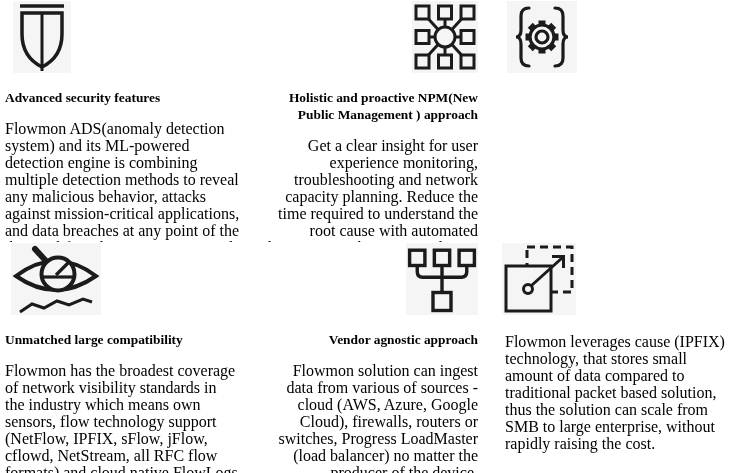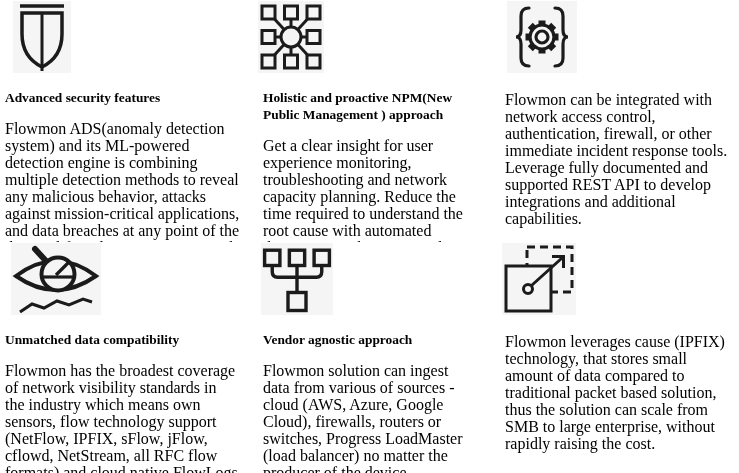--- a/index.html
+++ b/index.html
@@ -13,21 +13,21 @@
   }
   .grid {
     display: grid;
     grid-template-columns: 258px 242px 239px;
     grid-template-rows: 242px 231px;
     width: 739px;
     height: 436px;
   }
   .cell { overflow: hidden; }
   .cell.c1 { padding: 0 18px 0 5px; }
-  .cell.c2 { padding: 0 22px 0 5px; }
+  .cell.c2 { padding: 0 22px 0 5px; text-align: right; }
   .cell.c3 { padding: 0 4px  0 5px; }
   .iconbox {
     height: 72px;
     background: #f5f5f6;
     display: inline-block;
     margin-top: 1px;
   }
   .iconbox svg { display: block; }
   .i-shield  { margin-left: 8px;  width: 58px; }
   .i-network { margin-left: -5px; width: 66px; }
@@ -107,35 +107,34 @@
           <line x1="27.2" y1="43.8" x2="23.3" y2="47.7"></line>
           <line x1="24" y1="36" x2="18.5" y2="36"></line>
           <line x1="27.2" y1="28.2" x2="23.3" y2="24.3"></line>
           <line x1="35" y1="25" x2="35" y2="19.5"></line>
           <line x1="42.8" y1="28.2" x2="46.7" y2="24.3"></line>
         </g>
         <circle cx="35" cy="36" r="12" stroke="#1b1b1b" stroke-width="3.2" fill="#f5f5f6"></circle>
         <circle class="stroke" cx="35" cy="36" r="6" stroke-width="3.2"></circle>
       </svg>
     </div>
-    <p class="desc">Flowmon can be integrated with network access control, authentication, firewall, or other immediate incident response tools. Leverage fully documented and supported REST API to develop integrations and additional capabilities.</p>
   </section>
 
   <section class="cell c1">
     <div class="iconbox i-eye">
       <svg width="90" height="72" viewBox="0 0 90 72">
         <path class="stroke" stroke-width="4" d="M5 33 Q45 3 85 33 Q45 61 5 33 Z"></path>
         <line class="stroke" x1="35" y1="18" x2="24" y2="6" stroke-width="6" stroke-linecap="round"></line>
         <circle cx="47" cy="31" r="16.5" stroke="#1b1b1b" stroke-width="4" fill="#f5f5f6"></circle>
         <line class="stroke" x1="31.5" y1="34" x2="62.5" y2="34" stroke-width="3.2"></line>
         <line class="stroke" x1="45" y1="32" x2="58" y2="19" stroke-width="3.2"></line>
         <polyline class="stroke" stroke-width="3" points="9,69 21,61 33,65 46,58 58,62 72,56 81,59"></polyline>
       </svg>
     </div>
-    <h3 class="title">Unmatched data compatibility</h3>
+    <h3 class="title">Unmatched large compatibility</h3>
     <p class="desc">Flowmon has the broadest coverage of network visibility standards in the industry which means own sensors, flow technology support (NetFlow, IPFIX, sFlow, jFlow, cflowd, NetStream, all RFC flow formats) and cloud native FlowLogs support (Azure, AWS, Google Cloud Platform) including hybrid approach.</p>
   </section>
 
   <section class="cell c2">
     <div class="iconbox i-tree">
       <svg width="72" height="72" viewBox="0 0 80 72">
         <path class="stroke" stroke-width="3.8" d="M12.5 21 V28 Q12.5 34 18.5 34 H61.5 Q67.5 34 67.5 28 V21"></path>
         <line class="stroke" x1="40" y1="21" x2="40" y2="52" stroke-width="3.8"></line>
         <g stroke="#1b1b1b" stroke-width="3.8" fill="#f5f5f6">
           <rect x="4" y="4" width="17" height="17"></rect>

